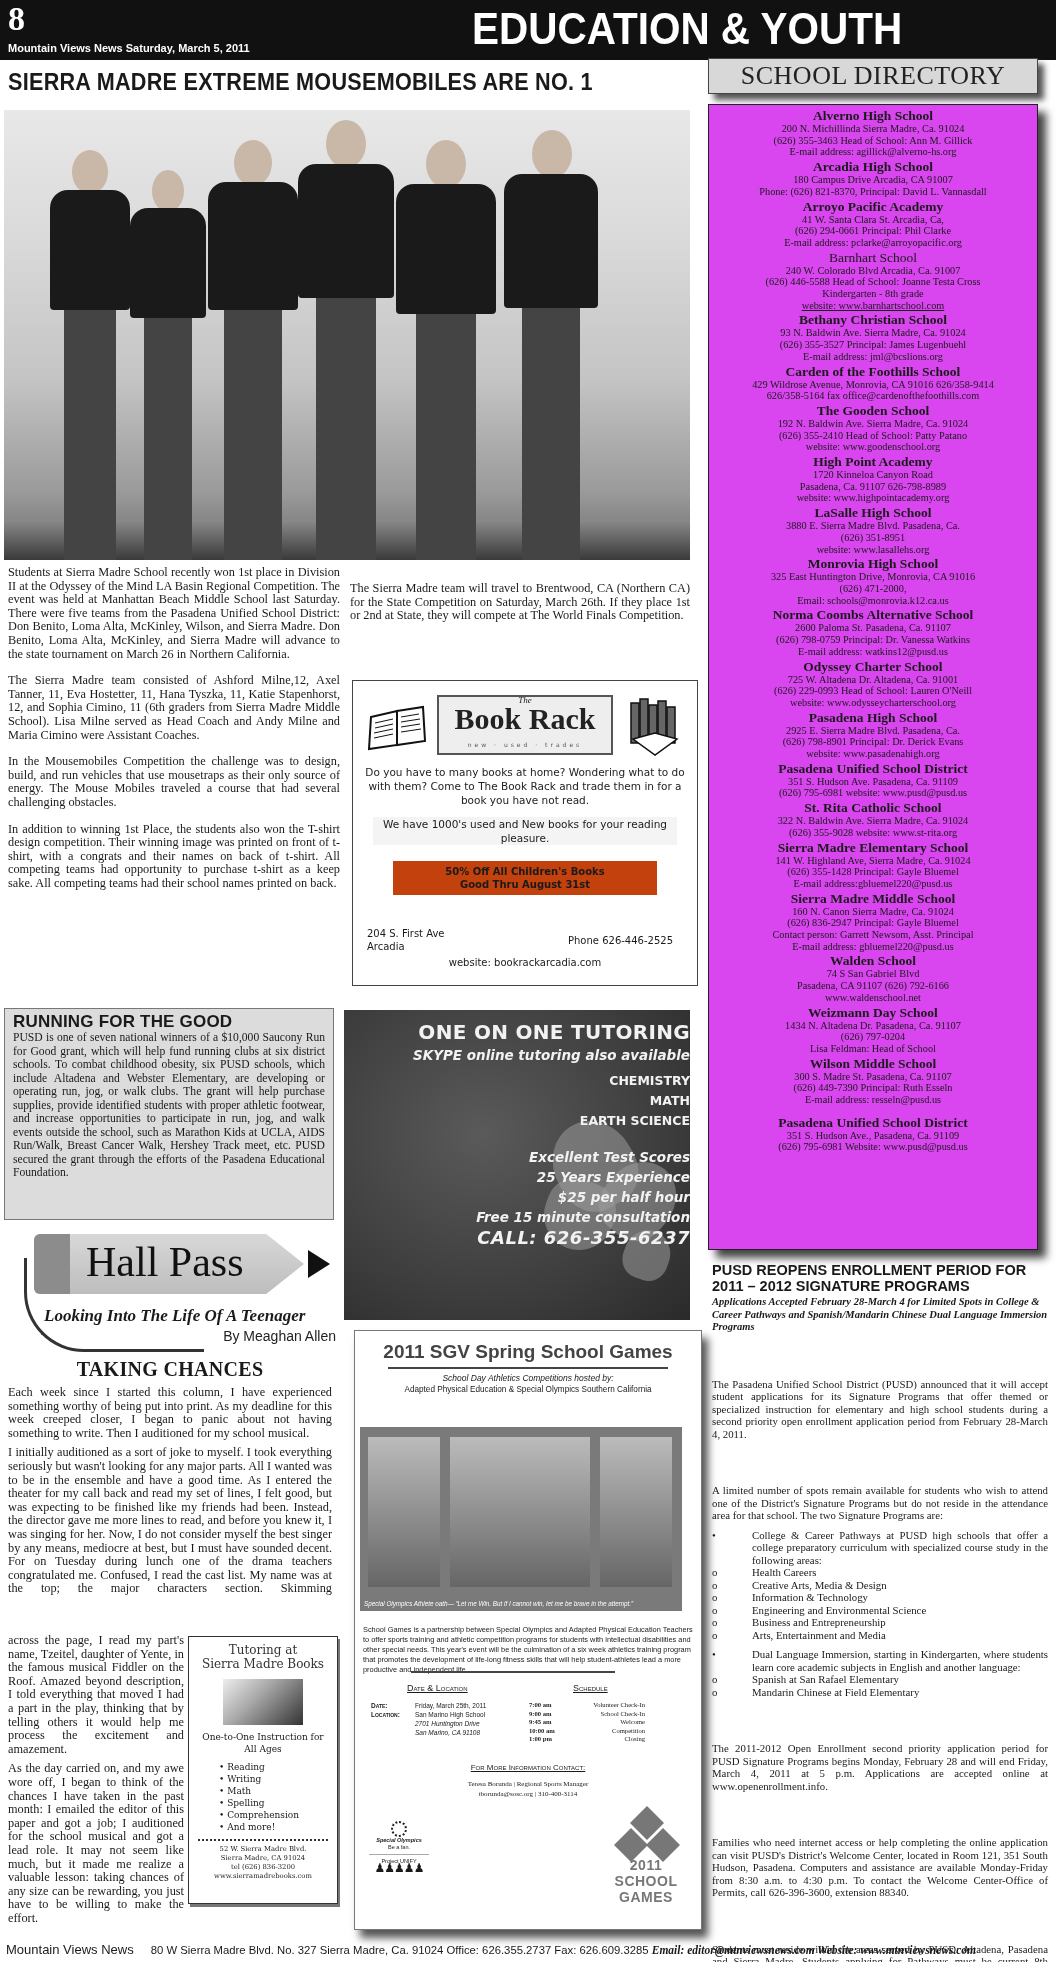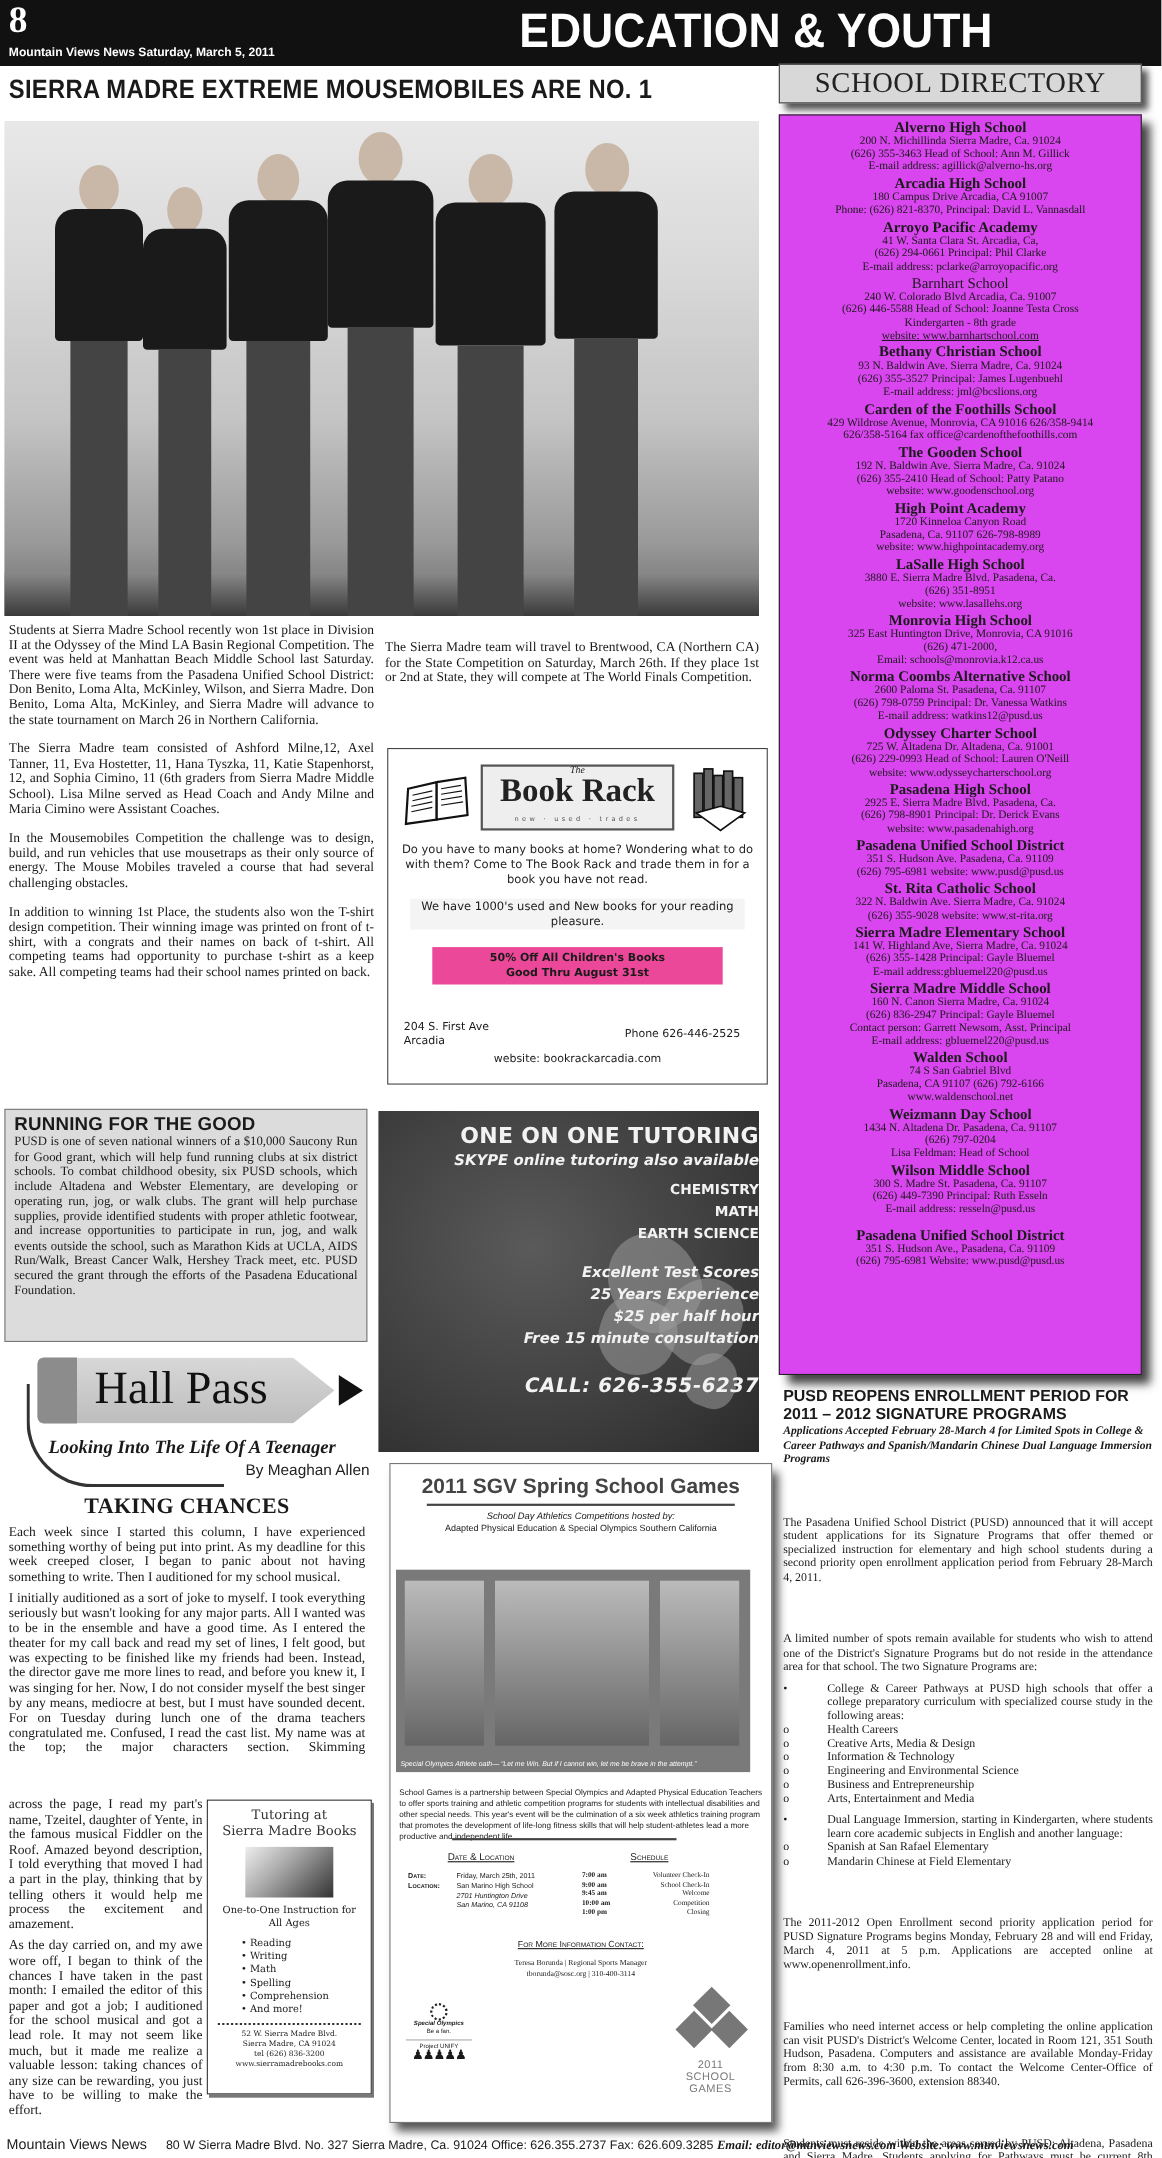--- a/index.html
+++ b/index.html
@@ -34,39 +34,39 @@
   
   #bookrack { left: 352px; top: 680px; width: 346px; height: 306px; border: 1.5px solid #444; background: #fff; font-family: "DejaVu Sans", sans-serif; text-align: center; }
   #bookrack .logo { position: absolute; left: 84px; top: 14px; width: 176px; height: 60px; border: 2px solid #555; background: #eee; }
   #bookrack .logo-main { font-family: "Liberation Serif", serif; font-weight: bold; font-size: 30px; color: #222; line-height: 44px; }
   #bookrack .logo-sub { font-size: 6px; letter-spacing: 3px; color: #555; }
   #bookrack .logo-the { position: absolute; left: 0; right: 0; top: -2px; font-family: "Liberation Serif", serif; font-style: italic; font-size: 9px; }
   #bookrack .book-l { position: absolute; left: 14px; top: 24px; width: 60px; height: 46px; }
   #bookrack .book-r { position: absolute; left: 272px; top: 14px; width: 60px; height: 64px; }
   #bookrack .t1 { position: absolute; left: 8px; right: 8px; top: 84px; font-size: 10.5px; line-height: 14px; color: #222; }
   #bookrack .t2 { position: absolute; left: 20px; right: 20px; top: 136px; font-size: 10.5px; line-height: 14px; background: #f4f4f4; }
-  #bookrack .t3 { position: absolute; left: 40px; right: 40px; top: 180px; font-weight: bold; font-size: 10px; line-height: 13px; background: #ec4899; padding: 4px 0; }
+  #bookrack .t3 { position: absolute; left: 40px; right: 40px; top: 180px; font-weight: bold; font-size: 10px; line-height: 13px; background: #c2410c; padding: 4px 0; }
   #bookrack .addr { position: absolute; left: 14px; top: 246px; text-align: left; font-size: 10px; line-height: 13px; }
   #bookrack .phone { position: absolute; right: 24px; top: 254px; font-size: 10px; }
   #bookrack .web { position: absolute; left: 0; right: 0; top: 276px; font-size: 10px; }
 
   
   #running { left: 4px; top: 1008px; width: 330px; height: 212px; background: #dcdcdc; border: 1.5px solid #777; padding: 4px 8px; }
   #running h2 { font-family: "Liberation Sans", sans-serif; font-weight: bold; font-size: 17px; letter-spacing: 0.2px; line-height: 18px; }
   #running .body-text { font-size: 11.6px; line-height: 13.5px; }
 
   
   #tutoring { left: 344px; top: 1010px; width: 346px; height: 310px; background: radial-gradient(ellipse at 40% 40%, #5a5a5a 0%, #3e3e3e 60%, #2a2a2a 100%); color: #f2f2f2; text-align: center; font-family: "DejaVu Sans", sans-serif; overflow: hidden; }
   #tutoring .leaf { position: absolute; background: #9a9a9a; opacity: 0.55; border-radius: 50% 50% 40% 40%; }
   #tutoring .t { position: relative; text-align: right; }
   #tutoring .h1 { font-weight: bold; font-size: 20px; margin-top: 10px; letter-spacing: 0.3px; }
   #tutoring .h2 { font-style: italic; font-weight: bold; font-size: 13.5px; margin-top: 3px; }
   #tutoring .subj { font-weight: bold; font-size: 12.5px; line-height: 20px; margin-top: 8px; }
   #tutoring .perks { font-style: italic; font-weight: bold; font-size: 13.5px; line-height: 20px; margin-top: 16px; }
-  #tutoring .call { font-style: italic; font-weight: bold; font-size: 18px; margin-top: 22px; letter-spacing: 0.5px; }
+  #tutoring .call { font-style: italic; font-weight: bold; font-size: 18px; letter-spacing: 0.5px; }
 
   
   #hallpass { left: 6px; top: 1232px; width: 330px; height: 120px; }
   #hallpass .pencil { position: absolute; left: 28px; top: 2px; width: 270px; height: 60px; background: linear-gradient(180deg,#d8d8d8,#bdbdbd); border-radius: 6px 0 0 6px; clip-path: polygon(0 0, 86% 0, 100% 50%, 86% 100%, 0 100%); }
   #hallpass .eraser { position: absolute; left: 28px; top: 2px; width: 36px; height: 60px; background: #8c8c8c; border-radius: 6px 0 0 6px; }
   #hallpass .tip { position: absolute; left: 302px; top: 18px; width: 0; height: 0; border-top: 14px solid transparent; border-bottom: 14px solid transparent; border-left: 22px solid #111; }
   #hallpass .title { position: absolute; left: 80px; top: 4px; font-family: "Liberation Serif", serif; font-size: 42px; line-height: 52px; color: #111; }
   #hallpass .cord { position: absolute; left: 18px; top: 26px; width: 180px; height: 94px; border: 3px solid #333; border-top: none; border-right: none; border-radius: 0 0 0 60px; }
   #hallpass .tag { position: absolute; left: 38px; top: 74px; font-family: "Liberation Serif", serif; font-style: italic; font-weight: bold; font-size: 17px; }
   #hallpass .by { position: absolute; right: 0; top: 96px; font-family: "Liberation Sans", sans-serif; font-size: 14px; color: #222; }
@@ -104,21 +104,21 @@
   #sgv .dl .k { display: inline-block; width: 44px; font-weight: bold; font-variant: small-caps; }
   #sgv .sc { position: absolute; left: 174px; top: 370px; width: 116px; font-family: "Liberation Serif", serif; font-size: 6.6px; line-height: 8.6px; }
   #sgv .sc div { display: flex; justify-content: space-between; }
   #sgv .sc b { font-weight: bold; }
   #sgv .more-h { position: absolute; left: 0; right: 0; top: 432px; text-align: center; font-size: 8px; font-variant: small-caps; text-decoration: underline; }
   #sgv .contact { position: absolute; left: 0; right: 0; top: 448px; text-align: center; font-family: "Liberation Serif", serif; font-size: 7px; line-height: 10px; }
   #sgv .so-logo { position: absolute; left: 14px; top: 490px; width: 60px; text-align: center; font-size: 5.5px; line-height: 7px; }
   #sgv .so-logo .c { width: 16px; height: 16px; margin: 0 auto; border: 2px dotted #222; border-radius: 50%; }
   #sgv .sg-logo { position: absolute; left: 256px; top: 474px; width: 70px; height: 100px; }
   #sgv .dia { position: absolute; width: 24px; height: 24px; background: #777; transform: rotate(45deg); }
-  #sgv .sg-text { position: absolute; left: 0; right: 0; bottom: 0; font-size: 10px; font-weight: normal; color: #777; text-align: center; letter-spacing: 0.5px; }
+  #sgv .sg-text { position: absolute; left: 0; right: 0; bottom: 0; font-size: 14px; font-weight: bold; color: #777; text-align: center; letter-spacing: 0.5px; }
 
   
   #directory { left: 708px; top: 104px; width: 330px; height: 1146px; background: #d946ef; border: 1.5px solid #222; box-shadow: 8px 8px 8px #444; text-align: center; padding-top: 4px; }
   .school { margin-bottom: 2px; }
   .school .name { font-family: "Liberation Serif", serif; font-weight: bold; font-size: 13.5px; line-height: 14px; }
   .school .name.light { font-weight: normal; }
   .school .line { font-size: 10.3px; line-height: 11.7px; }
   .school .line.u { text-decoration: underline; }
   .school.gap { margin-top: 10px; }
 

